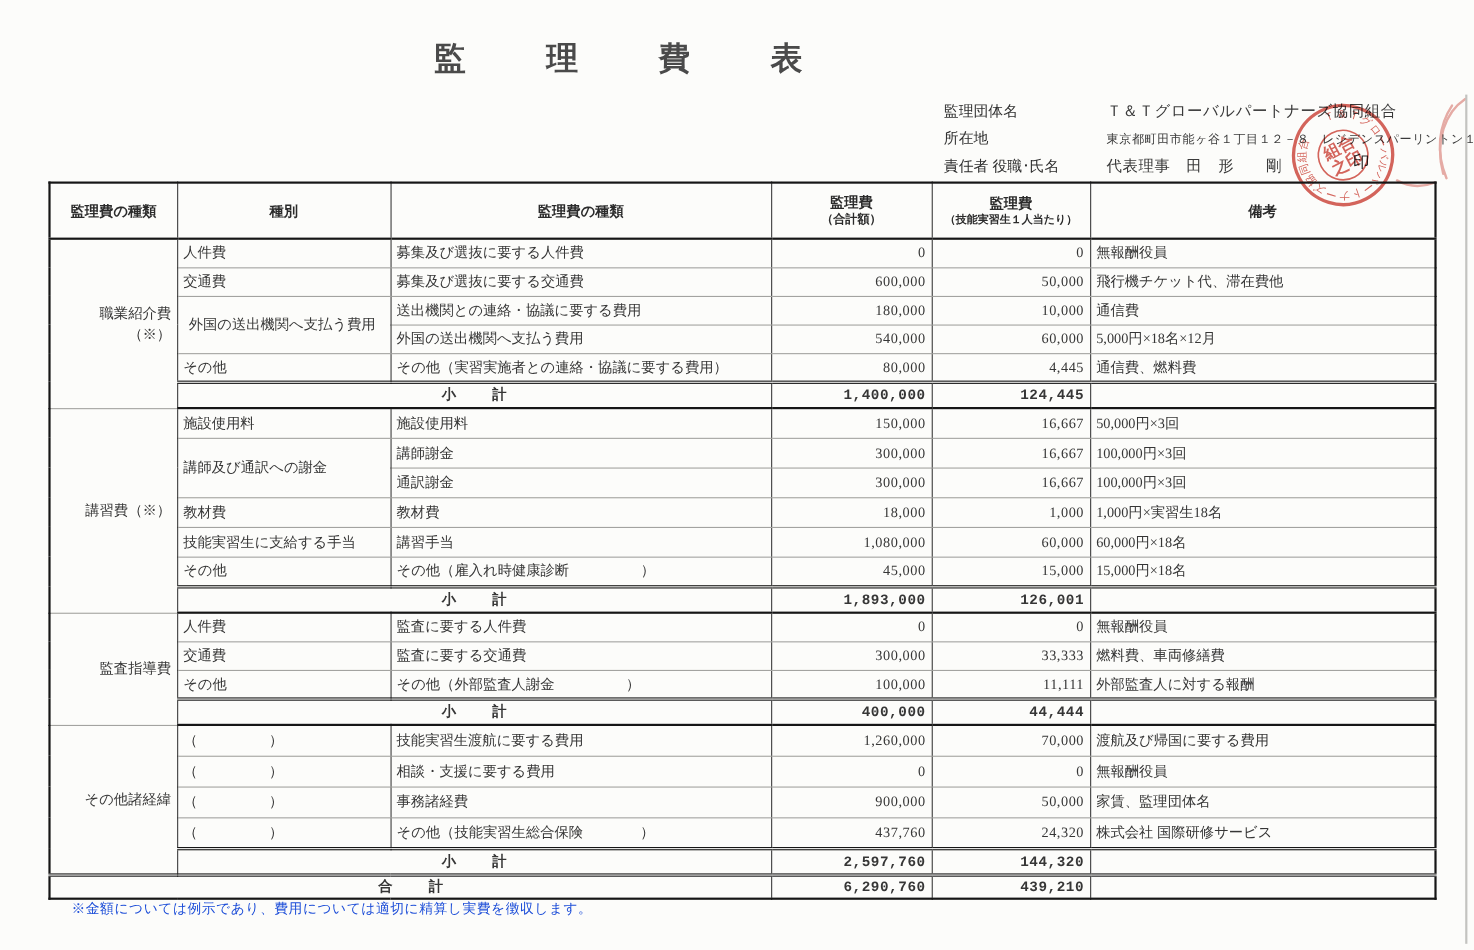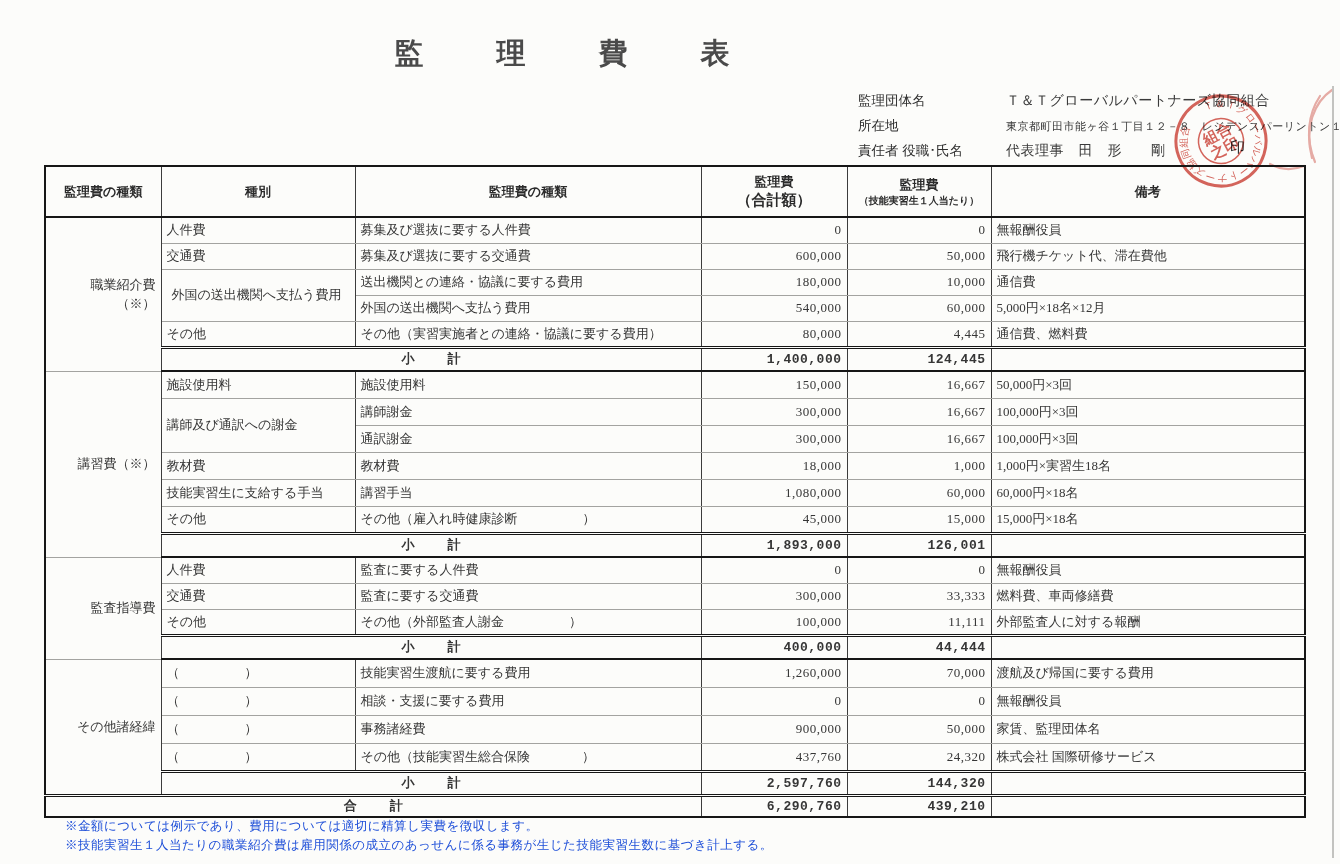--- a/index.html
+++ b/index.html
@@ -25,21 +25,21 @@
              background:#c3c3c0;}
   
   table.fee{position:absolute;left:44px;top:165px;width:1260px;
             border-collapse:collapse;table-layout:fixed;border:2px solid #161616;}
   .fee th,.fee td{border-left:1px solid #3c3c3c;border-right:1px solid #3c3c3c;
                   border-top:1px solid #a3a3a0;border-bottom:1px solid #a3a3a0;
                   padding:0 5px;overflow:hidden;}
   .fee thead th{border-bottom:2px solid #161616;height:45px;padding:2px;
                 font-family:"Liberation Sans",sans-serif;font-weight:bold;
                 font-size:13px;color:#2b2b2b;text-align:center;line-height:1.35;}
-  .h-sub{display:block;font-size:15px;}
+  .h-sub{display:block;font-size:11px;}
   .h-sub.tiny{font-size:10px;}
   .fee tbody tr{height:26px;}
   .fee tbody.g2 tr{height:27px;}
   .fee tbody.g4 tr{height:28px;}
   .fee tbody tr.sub{height:24px;}
   .fee tbody tr.total{height:22px;}
   .fee td{font-size:13px;color:#363636;}
   .gl{font-family:"Liberation Sans",sans-serif;font-weight:normal;font-size:13.5px;
       color:#1f1f1f;vertical-align:middle;white-space:pre-line;padding-left:4px;line-height:1.5;text-align:right;}
   .kind,.item{font-size:13.5px;vertical-align:middle;}
@@ -303,16 +303,15 @@
         <td class="merge-label" colspan="3">合　計</td>
         <td class="num bold-num">6,290,760</td>
         <td class="num bold-num">439,210</td>
         <td class="note"></td>
       </tr>
     </tbody>
   </table>
 
   <div class="notes">
     <div>※金額については例示であり、費用については適切に精算し実費を徴収します。</div>
-    <div>※技能実習生１人当たりの職業紹介費は雇用関係の成立のあっせんに係る事務が生じた技能実習生数に基づき計上する。</div>
   </div>
 
 </div>
 
 </body></html>

